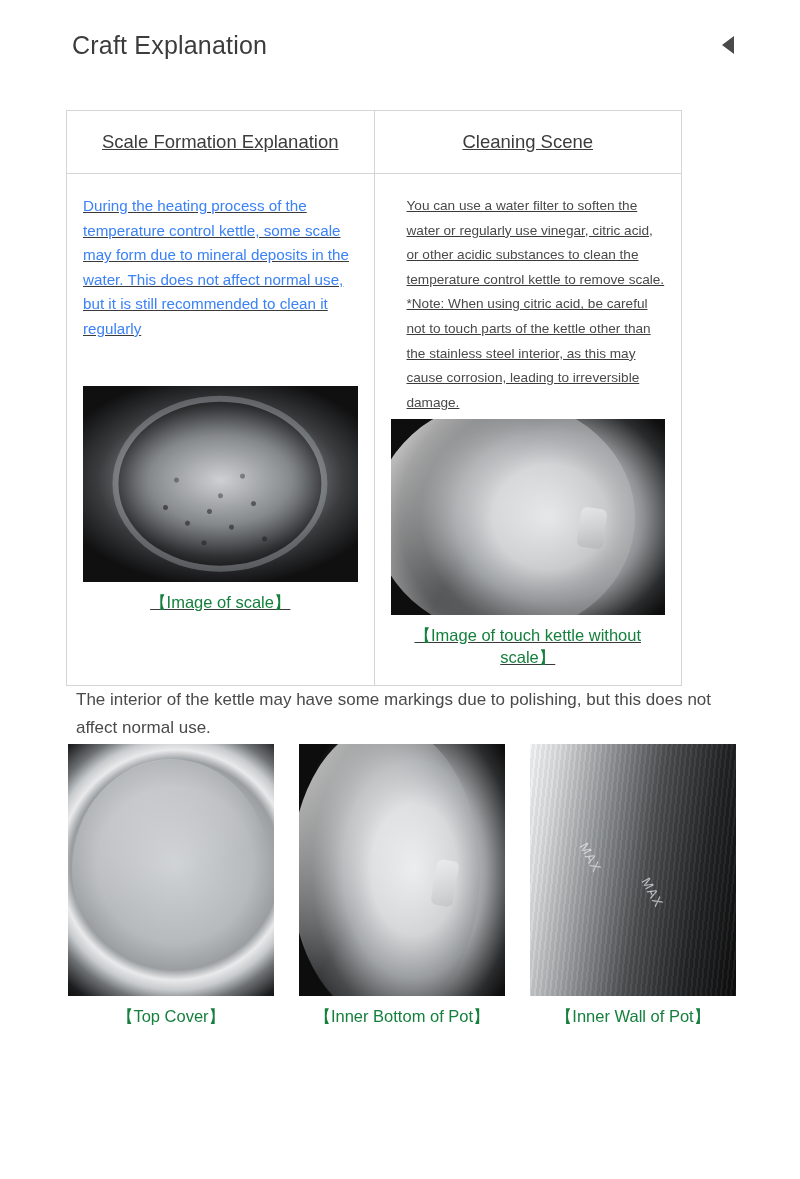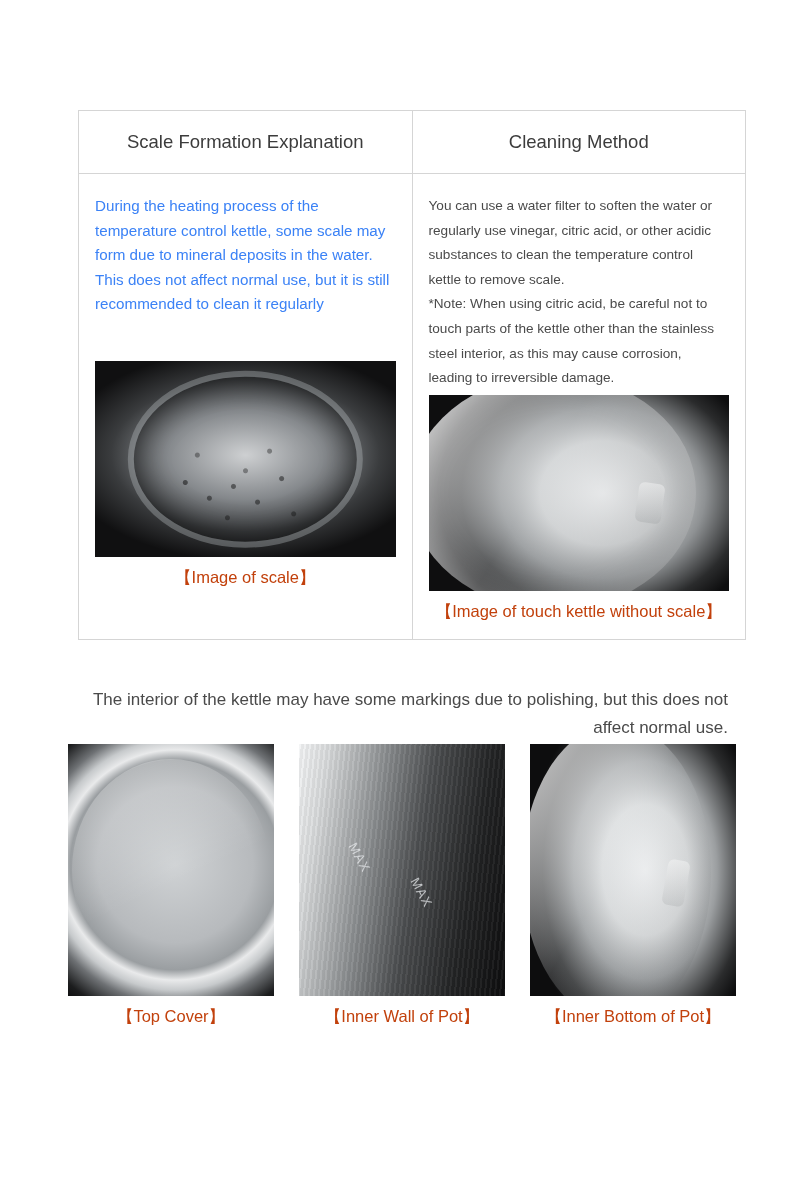--- a/index.html
+++ b/index.html
@@ -35,24 +35,25 @@
     border-top: 9px solid transparent;
     border-bottom: 9px solid transparent;
     border-right: 12px solid #4a4a4a;
   }
   #head-craft { position: absolute; top: 28px; left: 0; right: 0; height: 34px; }
   #head-scene { position: absolute; top: 1120px; left: 0; right: 0; height: 34px; }
 
   
   .table-wrap {
     position: absolute;
-    left: 78px;
+    left: 66px;
     top: 110px;
-    width: 668px;
+    width: 616px;
     border: 1px solid #d5d5d5;
+    text-decoration: underline;
   }
   table.craft {
     width: 100%;
     border-collapse: collapse;
     table-layout: fixed;
   }
   table.craft th {
     border-bottom: 1px solid #d5d5d5;
     border-right: 1px solid #d5d5d5;
     font-weight: 400;
@@ -70,33 +71,34 @@
   table.craft td:last-child { border-right: none; }
   .cell-text-left {
     font-size: 15.2px;
     line-height: 24.6px;
     color: #3b82f6;
   }
   .cell-text-right {
     font-size: 13.6px;
     line-height: 24.6px;
     color: #4a4a4a;
+    margin-left: 16px;
   }
   .spacer-left { height: 40px; }
 
   
   .photo {
     position: relative;
     overflow: hidden;
     background: #0d0d0d;
   }
   .cap {
     text-align: center;
     font-size: 16.5px;
-    color: #c2410c;
+    color: #15803d;
     margin-top: 10px;
   }
 
   
   .ph-scale {
     width: 100%;
     height: 196px;
     background:
       radial-gradient(ellipse 62% 54% at 50% 48%, rgba(220,222,224,.92) 0%, rgba(150,154,158,.85) 42%, rgba(60,62,64,.9) 72%, rgba(16,16,17,1) 100%),
       linear-gradient(180deg,#1a1a1b 0%, #2c2d2e 40%, #101011 100%);
@@ -208,40 +210,43 @@
   }
   .ph-bottom .mark {
     position:absolute; right: 24%; top: 46%;
     width: 22px; height: 46px;
     background: linear-gradient(180deg, rgba(255,255,255,.5), rgba(120,124,126,.2));
     border-radius: 6px; transform: rotate(10deg); opacity:.75;
   }
 
   .note-paragraph {
     position: absolute;
-    left: 64px; top: 686px;
+    left: 76px; top: 686px;
     width: 664px;
     font-size: 17px;
     line-height: 28px;
     color: #4a4a4a;
-    text-align: right;
   }
 </style>
 </head>
 <body>
 
 <div class="page">
 
+  <div class="section-head" id="head-craft">
+    <div class="title">Craft Explanation</div>
+    <div class="arrow-left"></div>
+  </div>
 
   <div class="table-wrap">
     <table class="craft">
       <thead>
         <tr>
           <th>Scale Formation Explanation</th>
-          <th>Cleaning Method</th>
+          <th>Cleaning Scene</th>
         </tr>
       </thead>
       <tbody>
         <tr>
           <td>
             <div class="cell-text-left">During the heating process of the temperature control kettle, some scale may form due to mineral deposits in the water. This does not affect normal use, but it is still recommended to clean it regularly</div>
             <div class="spacer-left"></div>
             <div class="photo ph-scale"></div>
             <div class="cap">【Image of scale】</div>
           </td>
@@ -259,28 +264,28 @@
   </div>
 
   <div class="note-paragraph">The interior of the kettle may have some markings due to polishing, but this does not affect normal use.</div>
 
   <div class="trio">
     <div class="item">
       <div class="photo ph-cover"></div>
       <div class="cap">【Top Cover】</div>
     </div>
     <div class="item">
+      <div class="photo ph-bottom">
+        <div class="mark"></div>
+      </div>
+      <div class="cap">【Inner Bottom of Pot】</div>
+    </div>
+    <div class="item">
       <div class="photo ph-wall">
         <span class="m1">MAX</span>
         <span class="m2">MAX</span>
       </div>
       <div class="cap">【Inner Wall of Pot】</div>
     </div>
-    <div class="item">
-      <div class="photo ph-bottom">
-        <div class="mark"></div>
-      </div>
-      <div class="cap">【Inner Bottom of Pot】</div>
-    </div>
   </div>
 
 
 </div>
 
 </body></html>

